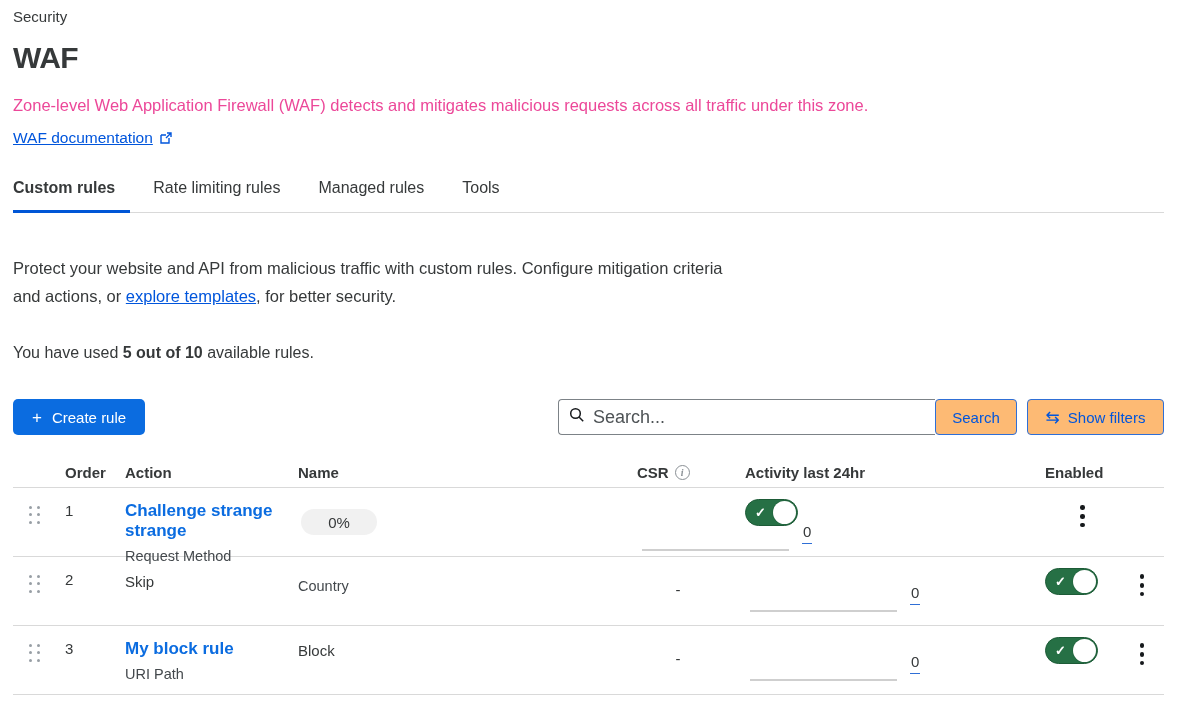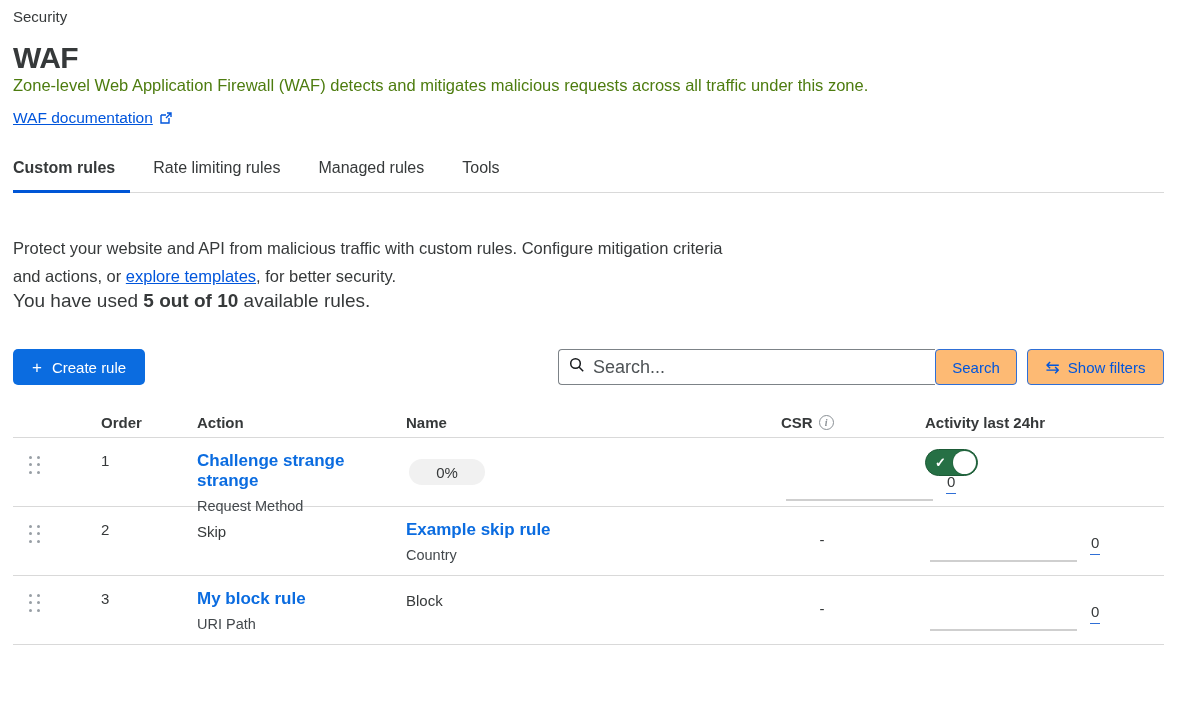--- a/index.html
+++ b/index.html
@@ -3,34 +3,34 @@
 <meta charset="utf-8">
 <style>
   * { margin:0; padding:0; box-sizing:border-box; }
   html,body { width:1177px; height:707px; background:#ffffff; overflow:hidden; }
   body { font-family:"Liberation Sans", sans-serif; color:#36393a; }
   .page { padding:8px 13px 11px 13px; }
 
   
   .breadcrumb { font-size:15px; color:#36393a; }
   .page-title { font-size:30px; font-weight:700; margin-top:16px; letter-spacing:-0.5px; }
-  .page-desc { font-size:16.5px; margin-top:1px; color:#4d7c0f; }
+  .page-desc { font-size:16.5px; margin-top:21px; color:#ec4899; }
   .doc-link-row { margin-top:14px; }
   .doc-link { font-size:15.5px; color:#0055dc; text-decoration:underline; cursor:pointer; }
   .ext-icon { display:inline-block; margin-left:6px; vertical-align:-2px; }
 
   
   .tabs { margin-top:30px; border-bottom:1px solid #d9d9d9; display:flex; }
   .tab { font-size:16px; padding:0 0 13px 0; margin-right:38px; cursor:pointer; color:#36393a; }
   .tab.active { font-weight:700; border-bottom:3px solid #0056d6; margin-bottom:-1px; padding-right:15px; margin-right:23px; }
 
   
   .intro { margin-top:41px; font-size:16.5px; line-height:28px; max-width:738px; }
   .inline-link { color:#0055dc; text-decoration:underline; cursor:pointer; }
-  .usage { font-size:19px; }
+  .usage { margin-top:34px; font-size:16px; }
   .usage b { font-weight:700; }
 
   
   .toolbar { margin-top:37px; display:flex; justify-content:space-between; align-items:center; }
   .btn-primary { background:#0b6ce0; color:#fff; border:none; border-radius:5px; height:36px;
                  padding:0 19px; font-size:15px; font-family:inherit; cursor:pointer;
                  display:flex; align-items:center; gap:10px; }
   .btn-primary .plus { font-size:17px; font-weight:400; line-height:1; }
   .search-group { display:flex; align-items:center; }
   .search-wrap { display:flex; align-items:center; width:377px; height:36px;
@@ -41,21 +41,21 @@
   .btn-outline { background:#fdba74; color:#0055dc; border:1px solid #2f6fd6; border-radius:4px;
                  height:36px; font-size:15px; font-family:inherit; cursor:pointer; }
   .btn-search { width:82px; border-radius:4px; }
   .btn-filters { width:137px; margin-left:10px; display:inline-flex; align-items:center;
                  justify-content:center; gap:8px; }
   .swap-icon { font-size:17px; line-height:1; }
 
   
   .table { margin-top:22px; }
   .thead, .trow { display:grid;
-    grid-template-columns:52px 60px 173px 339px 108px 300px 75px 1fr;gap:36px; }
+    grid-template-columns:52px 60px 173px 339px 108px 300px 75px 1fr; }
   .thead { height:31px; align-items:center; border-bottom:1px solid #d9d9d9;
            font-size:15px; font-weight:700; }
   .th-csr { display:flex; align-items:center; gap:6px; }
   .info-icon { width:15px; height:15px; border:1px solid #8a9095; border-radius:50%;
                color:#8a9095; font-size:10px; font-style:italic; font-family:"Liberation Serif", serif;
                display:inline-flex; align-items:center; justify-content:center; cursor:pointer; }
   .trow { height:69px; border-bottom:1px solid #d9d9d9; position:relative; }
 
   .cell { padding-top:14px; font-size:15px; }
   .cell.drag { display:flex; justify-content:center; padding-top:18px; padding-right:10px; }
@@ -194,21 +194,20 @@
             <i></i>
             <i></i>
             <i></i>
             <i></i>
             <i></i>
           </span>
         </div>
       <div class="cell">2</div>
       <div class="cell action">Skip</div>
       <div class="cell">
-        <a class="rule-name">Example skip rule</a>
         <div class="rule-field">Country</div>
       </div>
       <div class="cell csr">
           <span class="csr-dash">-</span>
         </div>
       <div class="cell activity">
         <span class="spark"></span>
         <a class="count">0</a>
       </div>
       <div class="cell enabled"><span class="toggle">

